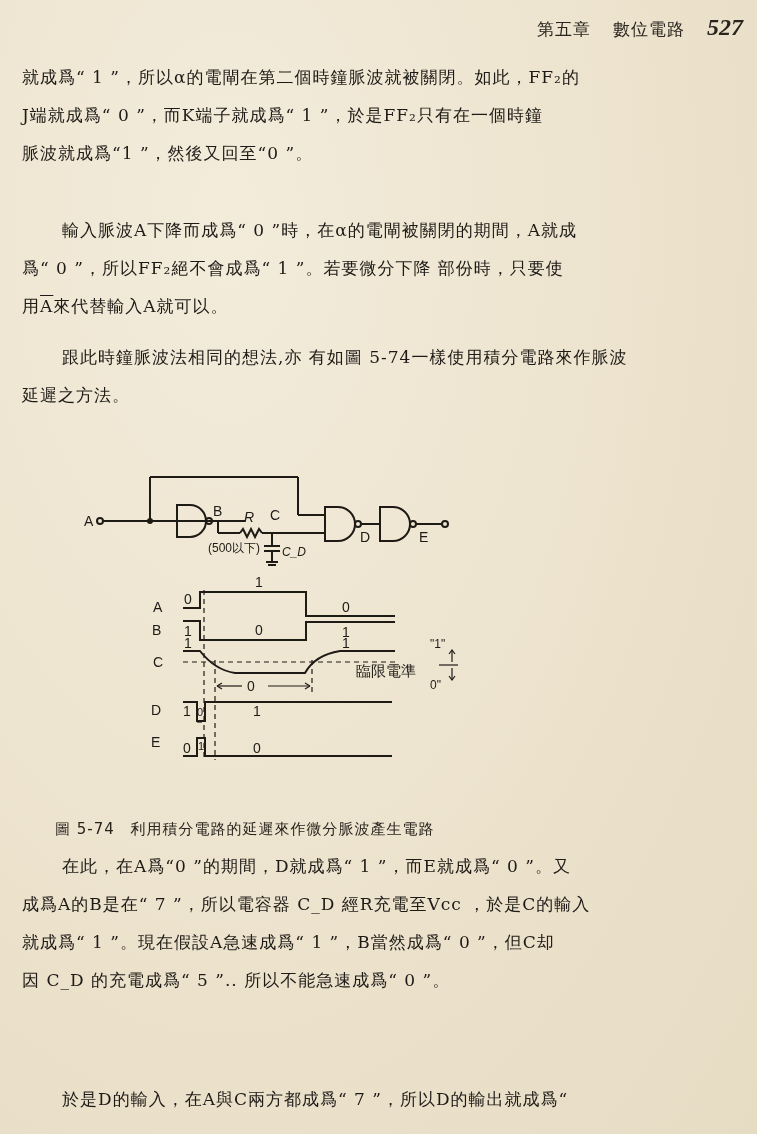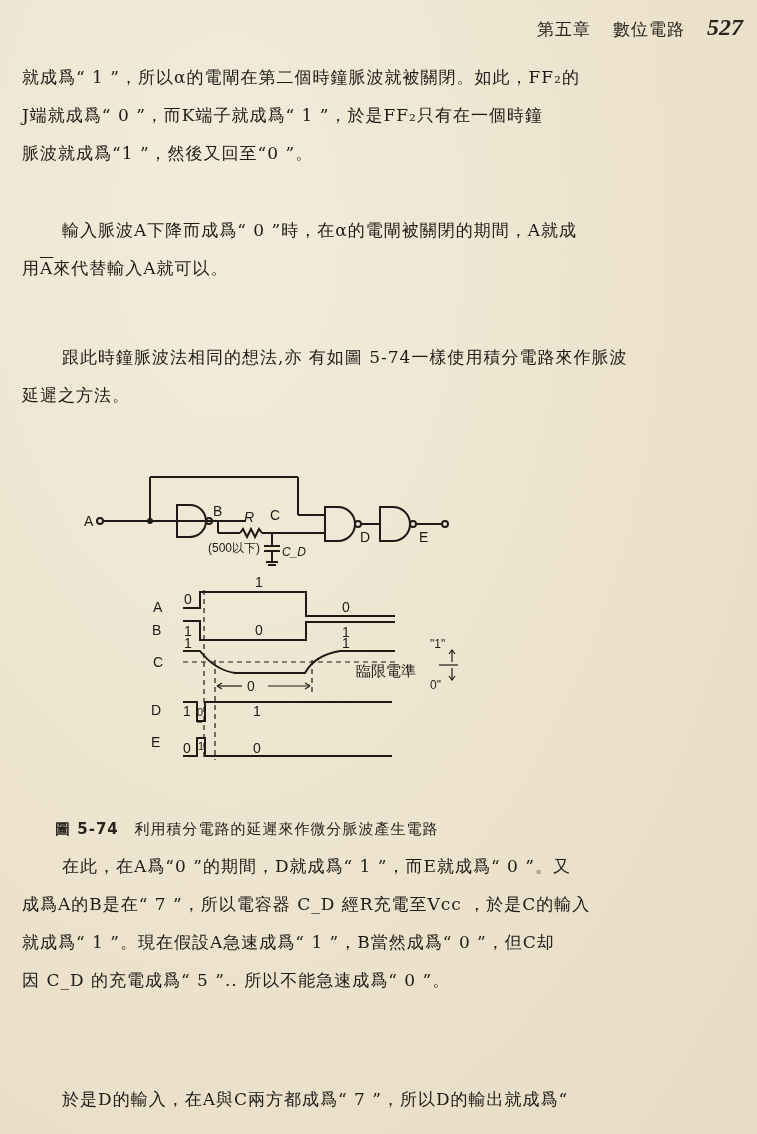--- a/index.html
+++ b/index.html
@@ -28,40 +28,41 @@
   }
   .para .line { display: block; white-space: nowrap; }
   .para .indent { padding-left: 40px; }
   .overline { text-decoration: overline; }
   .figure { position: absolute; left: 70px; top: 470px; width: 420px; height: 340px; }
   .caption {
     position: absolute; left: 55px; top: 820px;
     font-size: 15px; letter-spacing: 1px; color: #2a241e;
     font-family: "DejaVu Sans", "Liberation Sans", sans-serif;
   }
-  .caption .fig-no { font-weight: bold; margin-right: 10px; }
+  .caption .fig-no { font-weight: normal; margin-right: 10px; }
   svg text { font-family: "Liberation Sans", "DejaVu Sans", sans-serif; fill: #1e1a16; }
 </style>
 </head>
 <body>
 
 <div class="header">
   <span class="chapter">第五章</span>
   <span class="chapter">數位電路</span>
   <span class="pagenum">527</span>
 </div>
 
 <div class="para" style="top:58px;">
   <span class="line">就成爲“ 1 ”，所以α的電閘在第二個時鐘脈波就被關閉。如此，FF₂的</span>
   <span class="line">J端就成爲“ 0 ”，而K端子就成爲“ 1 ”，於是FF₂只有在一個時鐘</span>
   <span class="line">脈波就成爲“1 ”，然後又回至“0 ”。</span>
 </div>
 
 <div class="para" style="top:211px;">
   <span class="line indent">輸入脈波A下降而成爲“ 0 ”時，在α的電閘被關閉的期間，A就成</span>
+  <span class="line">爲“ 0 ”，所以FF₂絕不會成爲“ 1 ”。若要微分下降 部份時，只要使</span>
   <span class="line"><span>用</span><span class="overline">A</span><span>來代替輸入A就可以。</span></span>
 </div>
 
 <div class="para" style="top:338px;">
   <span class="line indent">跟此時鐘脈波法相同的想法,亦 有如圖 5-74一樣使用積分電路來作脈波</span>
   <span class="line">延遲之方法。</span>
 </div>
 
 <div class="figure">
   <svg width="420" height="340" viewBox="0 0 420 340">

